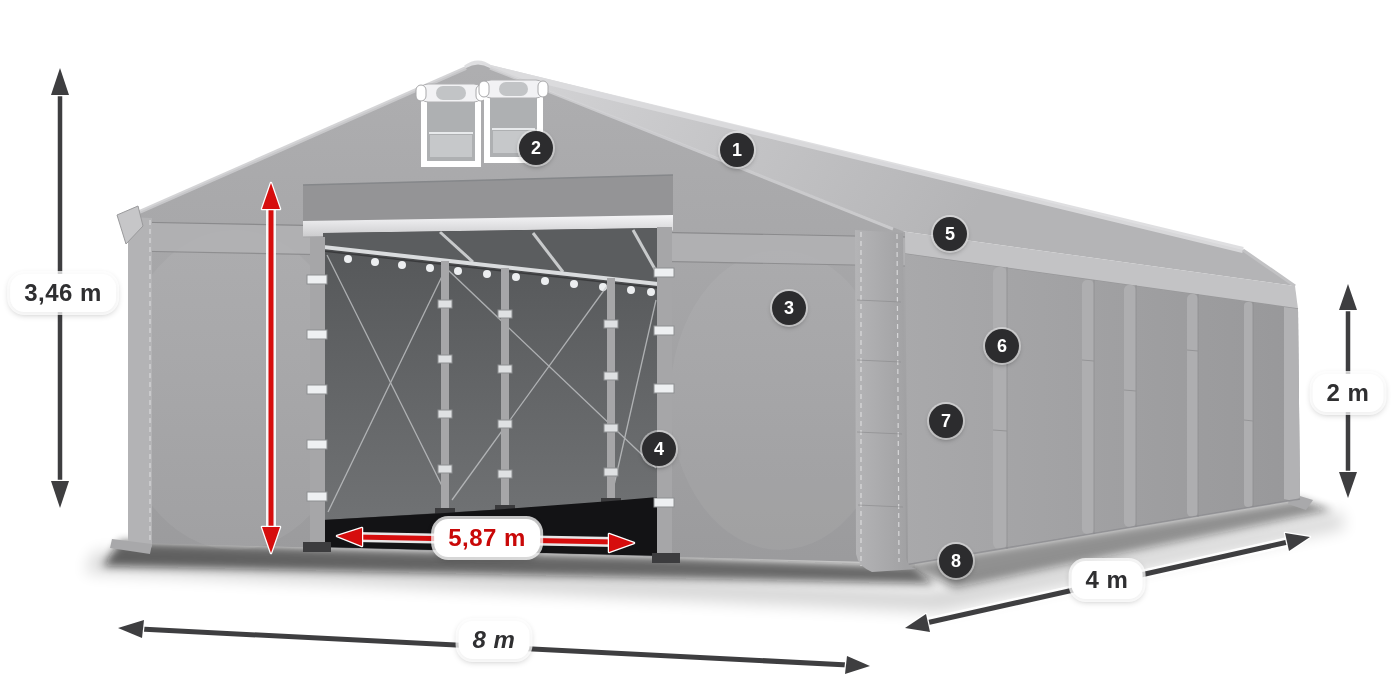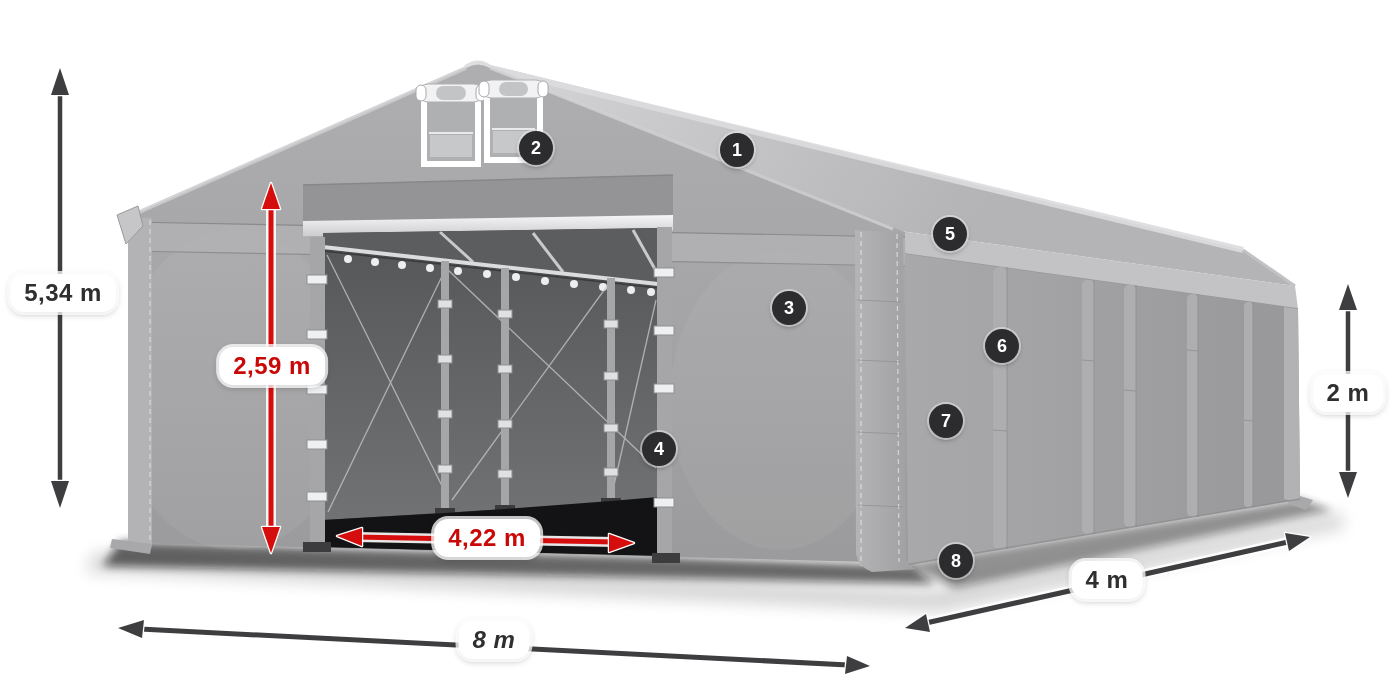--- a/index.html
+++ b/index.html
@@ -304,23 +304,22 @@
   </g>
 
   <g>
     <line x1="1348" y1="303" x2="1348" y2="479" stroke="#ffffff" stroke-width="10" stroke-linecap="round" opacity="0.9"></line>
     <line x1="1348" y1="303" x2="1348" y2="479" stroke="#3e3e40" stroke-width="4.5"></line>
     <polygon points="1348,284 1339,310 1357,310" fill="#3e3e40" stroke="#ffffff" stroke-width="2.5" paint-order="stroke" stroke-linejoin="round"></polygon>
     <polygon points="1348,498 1339,472 1357,472" fill="#3e3e40" stroke="#ffffff" stroke-width="2.5" paint-order="stroke" stroke-linejoin="round"></polygon>
   </g>
 </svg>
 
-  <div class="dim-label" style="left:63px;top:293px;">5,34 m</div>
-  <div class="dim-label red" style="left:272px;top:366px;">2,59 m</div>
-  <div class="dim-label red" style="left:487px;top:538px;">4,22 m</div>
+  <div class="dim-label" style="left:63px;top:293px;">3,46 m</div>
+  <div class="dim-label red" style="left:487px;top:538px;">5,87 m</div>
   <div class="dim-label" style="left:494px;top:640px;font-style:italic;">8 m</div>
   <div class="dim-label" style="left:1107px;top:580px;">4 m</div>
   <div class="dim-label" style="left:1348px;top:393px;">2 m</div>
 
   <div class="badge" style="left:737px;top:150px;">1</div>
   <div class="badge" style="left:536px;top:148px;">2</div>
   <div class="badge" style="left:789px;top:308px;">3</div>
   <div class="badge" style="left:659px;top:449px;">4</div>
   <div class="badge" style="left:950px;top:234px;">5</div>
   <div class="badge" style="left:1002px;top:346px;">6</div>

